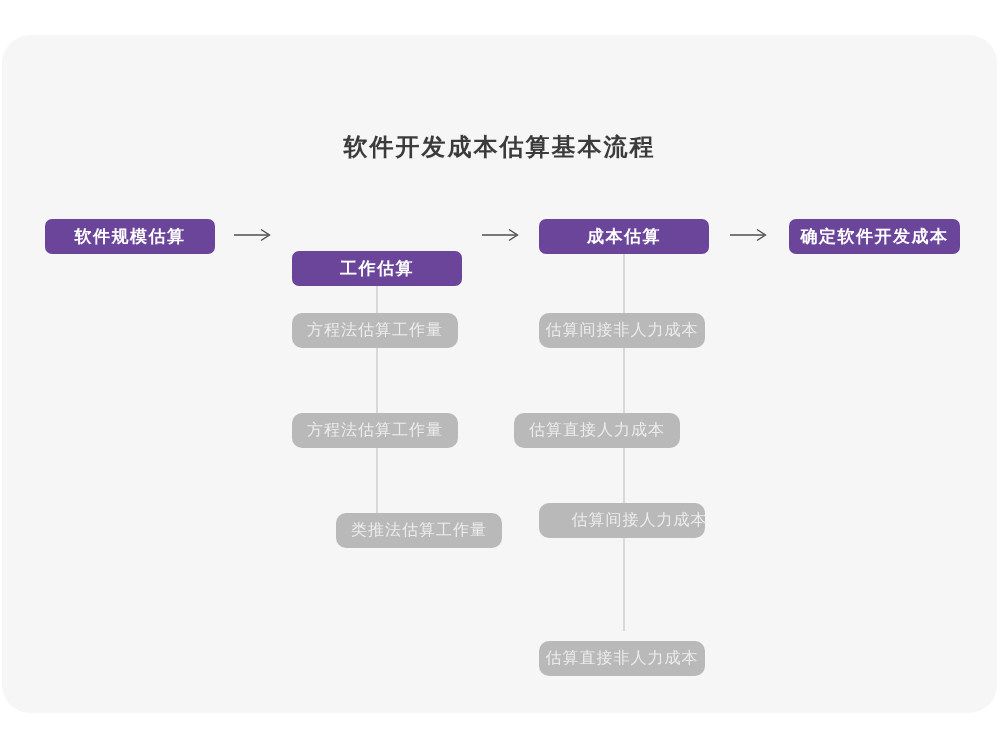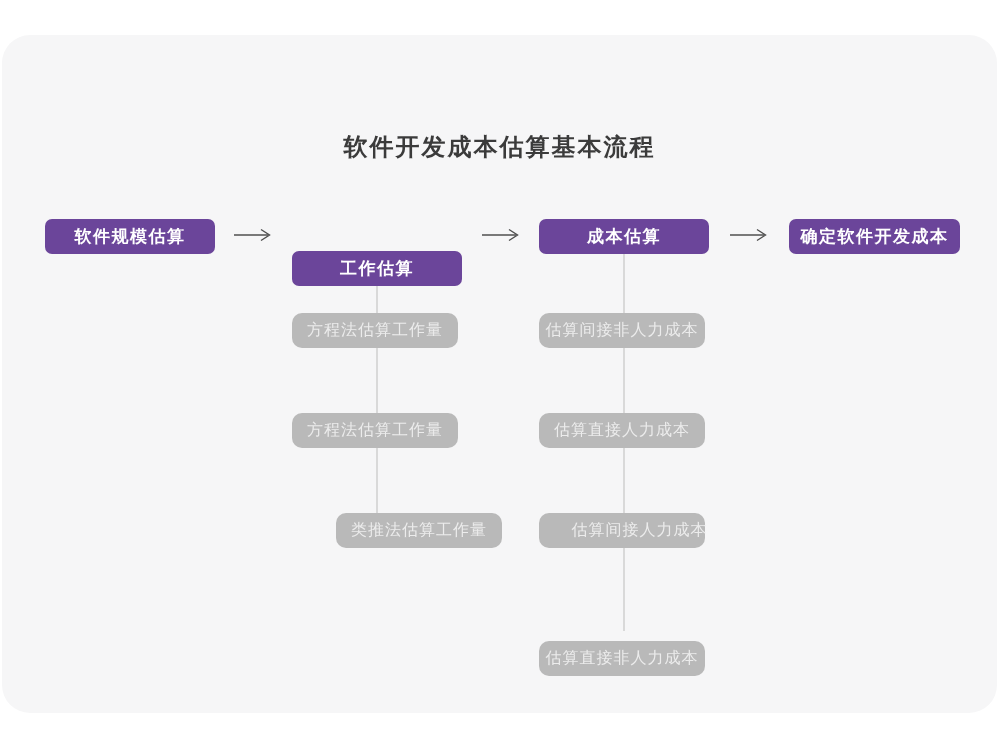--- a/index.html
+++ b/index.html
@@ -72,18 +72,18 @@
       <path d="M28 1.5 L36.5 7 L28 12.5"></path>
     </svg>
 
     <div class="step" style="left:787px;width:171px;text-align:center;">确定软件开发成本</div>
 
     <div class="sub" style="left:290px;top:278px;">方程法估算工作量</div>
     <div class="sub" style="left:290px;top:378px;">方程法估算工作量</div>
     <div class="sub" style="left:290px;top:478px;margin-left:44px;">类推法估算工作量</div>
 
     <div class="sub" style="left:537px;top:278px;">估算间接非人力成本</div>
-    <div class="sub" style="left:537px;top:378px;">估算直接人力成本</div>
-    <div class="sub" style="left:537px;top:478px;padding-left:35px;">估算间接人力成本</div>
+    <div class="sub" style="left:512px;top:378px;">估算直接人力成本</div>
+    <div class="sub" style="left:537px;top:468px;padding-left:35px;">估算间接人力成本</div>
     <div class="sub" style="left:537px;top:578px;margin-top:28px;">估算直接非人力成本</div>
 
   </div>
 </div>
 
 </body></html>

